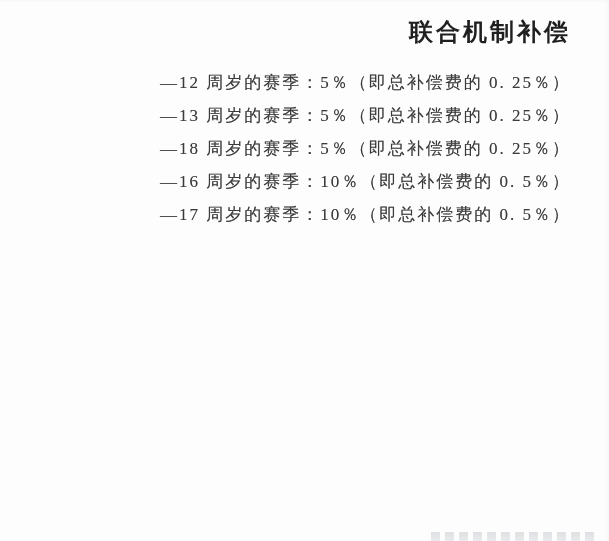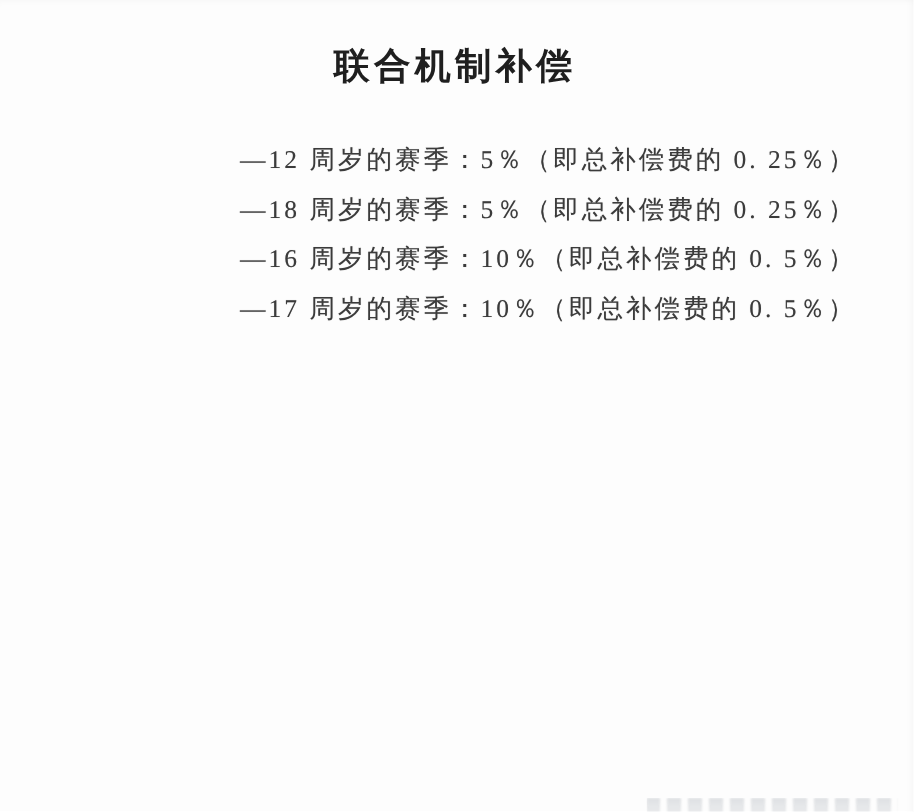--- a/index.html
+++ b/index.html
@@ -16,25 +16,25 @@
   }
   .page {
     position: absolute;
     inset: 0;
     background: #fdfdfd;
     box-shadow: inset -4px 0 6px -4px rgba(0,0,0,0.05), inset 0 3px 5px -3px rgba(0,0,0,0.04);
     padding: 0 38px 0 36px;
     box-sizing: border-box;
   }
   .doc-title {
-    margin: 12px;
+    margin: 0;
     padding-top: 16px;
     height: 66px;
     box-sizing: border-box;
-    text-align: center;
+    text-align: right;
     font-size: 24px;
     font-weight: bold;
     letter-spacing: 3px;
     color: #1f1f1f;
   }
   .doc-body {
     color: #3b3b3b;
     font-size: 17px;
     line-height: 33px;
     letter-spacing: 2px;
@@ -78,20 +78,21 @@
 
   <h1 class="doc-title">联合机制补偿</h1>
 
   <div class="doc-body">
 
 
 
 
     <p class="coef-item">—12 周岁的赛季：5％（即总补偿费的 0. 25％）</p>
 
+    <p class="coef-item">—13 周岁的赛季：5％（即总补偿费的 0. 25％）</p>
 
 
     <p class="coef-item">—18 周岁的赛季：5％（即总补偿费的 0. 25％）</p>
 
     <p class="coef-item">—16 周岁的赛季：10％（即总补偿费的 0. 5％）</p>
 
     <p class="coef-item">—17 周岁的赛季：10％（即总补偿费的 0. 5％）</p>
 
   </div>
 

